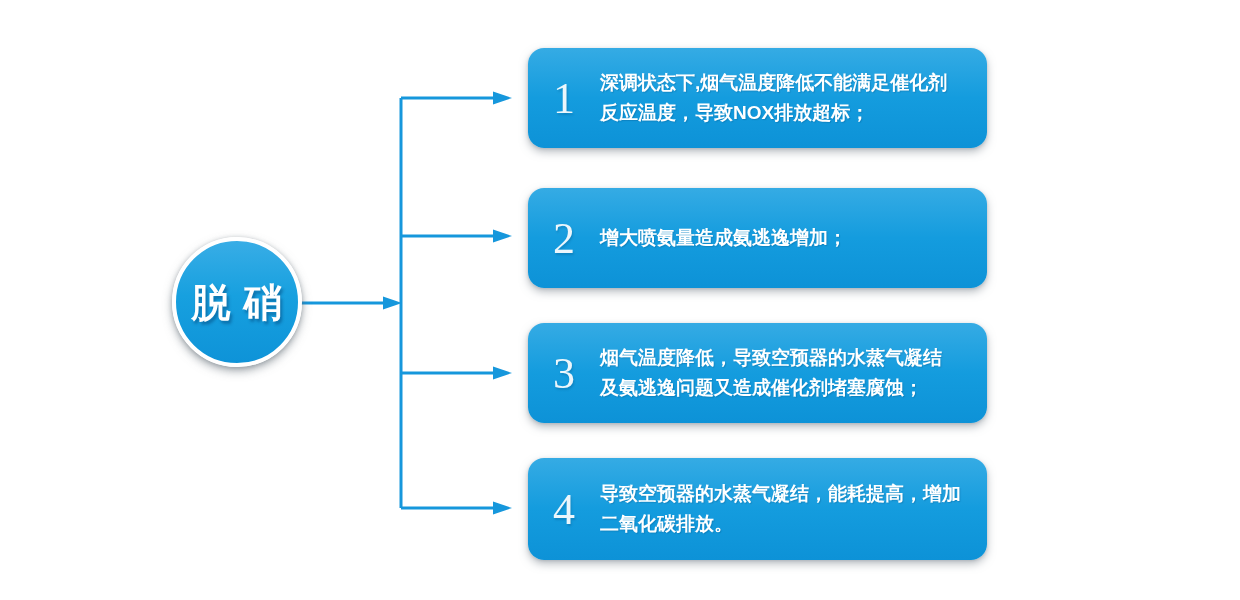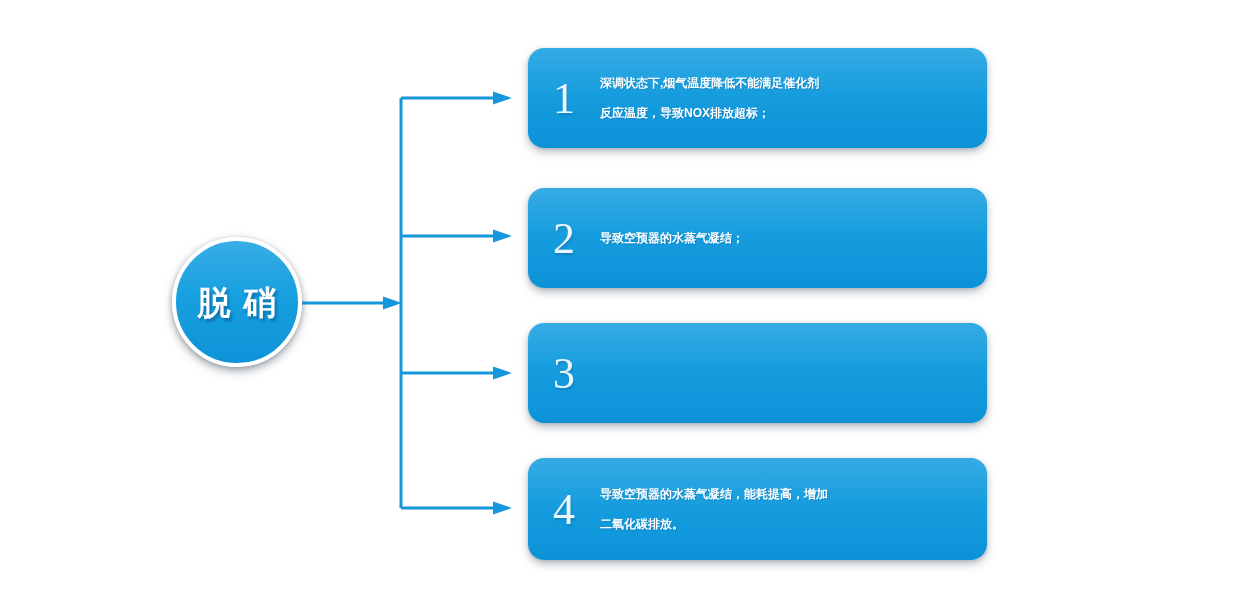--- a/index.html
+++ b/index.html
@@ -10,41 +10,41 @@
   #connectors{position:absolute;left:0;top:0;width:1240px;height:600px;}
   .circle{
     position:absolute;left:172px;top:237px;width:122px;height:122px;
     border-radius:50%;
     background:linear-gradient(180deg,#38ade6 0%,#17a0df 45%,#0e93d8 100%);
     border:4px solid #ffffff;
     box-shadow:0 4px 10px rgba(95,105,115,.55),0 1px 4px rgba(95,105,115,.35);
     display:flex;flex-direction:column;align-items:center;justify-content:center;
   }
   .circle .line{
-    color:#ffffff;font-weight:bold;font-size:33px;line-height:43px;
+    color:#ffffff;font-weight:bold;font-size:39px;line-height:43px;
     letter-spacing:13px;padding-left:13px;
     text-shadow:2px 3px 3px rgba(0,60,110,.45);
     white-space:nowrap;
   }
   .box{
     position:absolute;left:528px;width:459px;height:100px;
     border-radius:16px;
     background:linear-gradient(180deg,#35abe4 0%,#149cde 50%,#0d92d7 100%);
     box-shadow:0 4px 9px rgba(120,130,140,.5),0 1px 3px rgba(120,130,140,.3);
     display:flex;align-items:center;
   }
   .box .num{
     flex:0 0 72px;text-align:center;
     font-family:"Liberation Serif",serif;font-weight:normal;
     font-size:44px;color:rgba(255,255,255,.92);
     text-shadow:1px 2px 2px rgba(0,70,120,.25);
   }
   .box .txt{
     flex:1;padding-right:16px;
-    color:#ffffff;font-weight:bold;font-size:12px;line-height:30px;
+    color:#ffffff;font-weight:bold;font-size:19px;line-height:30px;
     white-space:pre-line;
     text-shadow:1px 1px 1px rgba(0,70,120,.25);
   }
   .b1{top:48px;}
   .b2{top:188px;}
   .b3{top:323px;}
   .b4{top:458px;height:102px;}
 </style>
 </head>
 <body>
@@ -76,25 +76,27 @@
   </div>
 
   <div class="box b1">
     <div class="num">1</div>
     <div class="txt">深调状态下,烟气温度降低不能满足催化剂
 反应温度，导致NOX排放超标；</div>
   </div>
 
   <div class="box b2">
     <div class="num">2</div>
-    <div class="txt">导致空预器的水蒸气凝结；</div>
+    <div class="txt">增大喷氨量造成氨逃逸增加；</div>
   </div>
 
   <div class="box b3">
     <div class="num">3</div>
+    <div class="txt">烟气温度降低，导致空预器的水蒸气凝结
+及氨逃逸问题又造成催化剂堵塞腐蚀；</div>
   </div>
 
   <div class="box b4">
     <div class="num">4</div>
     <div class="txt">导致空预器的水蒸气凝结，能耗提高，增加
 二氧化碳排放。</div>
   </div>
 
 </div>
 

